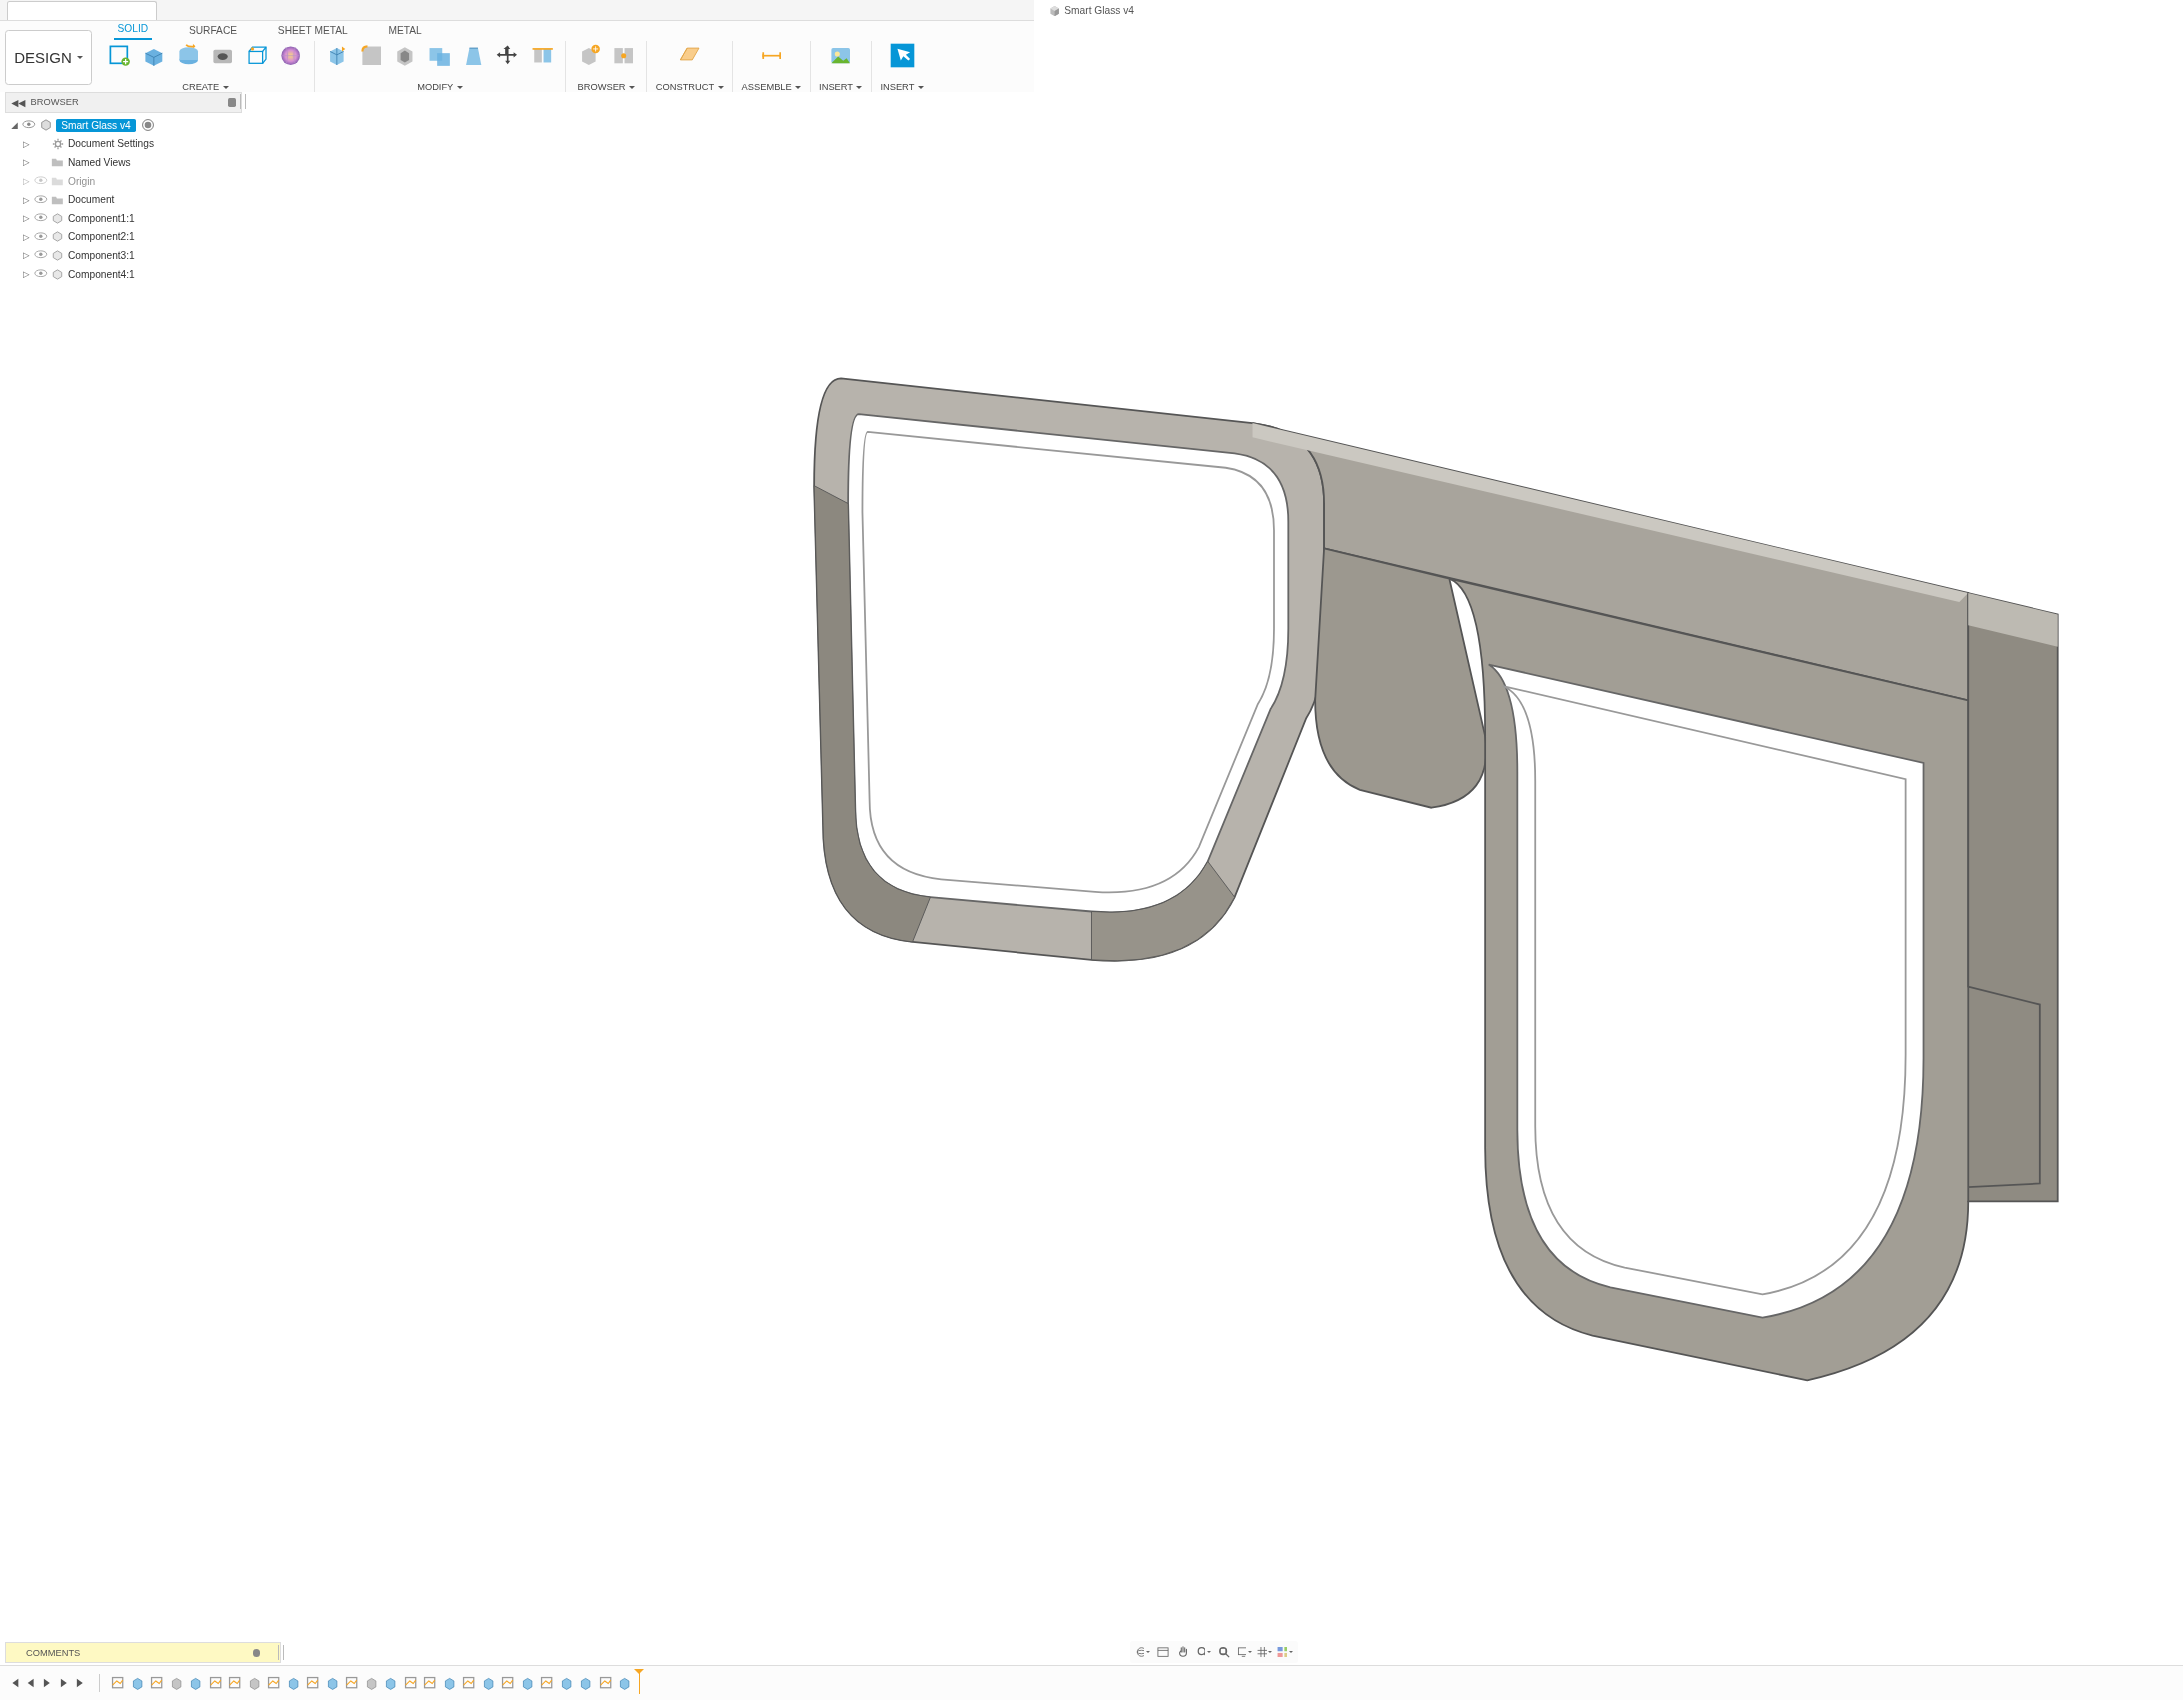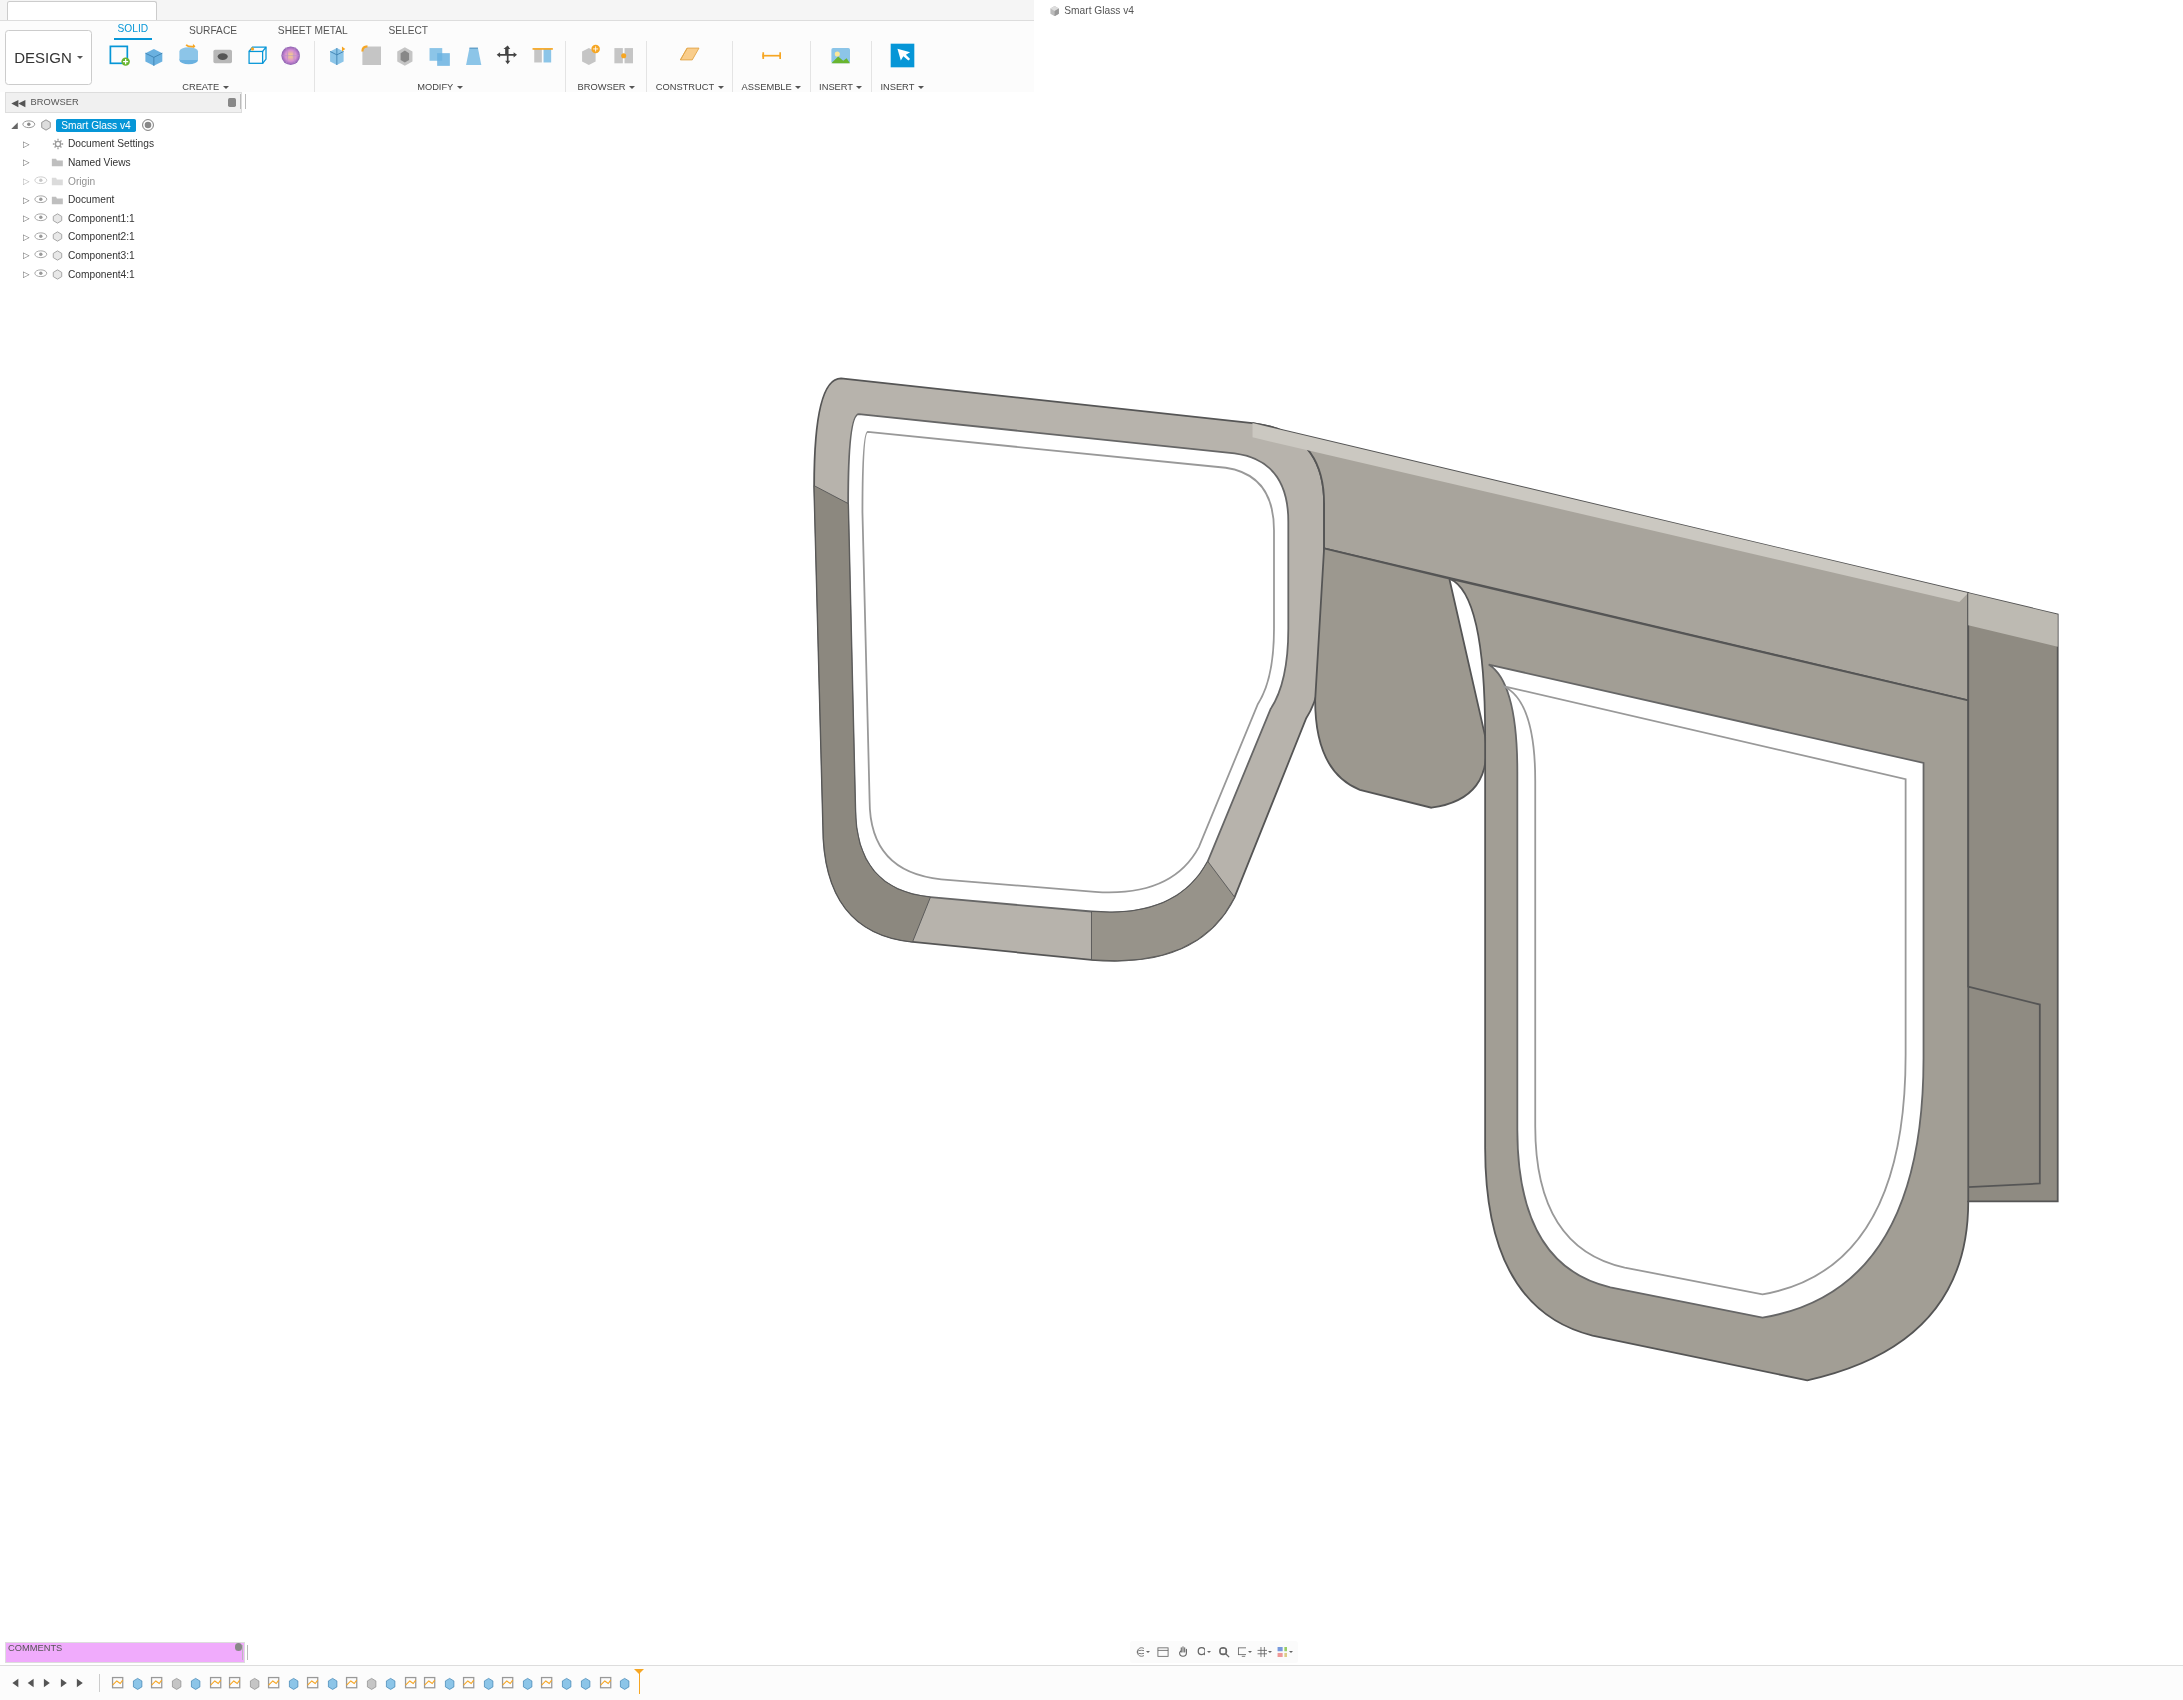--- a/index.html
+++ b/index.html
@@ -28,21 +28,21 @@
   .browser-hdr .coll{margin-left:auto;width:8.5px;height:8.5px;background:#888;border-radius:1.7px}
   .tree{padding:3.4px 0}
   .row{height:18.6px;display:flex;align-items:center;gap:3.4px;padding-left:5.1px;font-size:10.2px;color:#333}
   .row .arr{width:8.5px;text-align:center;color:#666;font-size:8.5px}
   .row .eye{width:13.6px;height:10.2px;color:#888}
   .row .ico{width:13.6px;height:12px;display:flex;align-items:center;justify-content:center;color:#888}
   .row.root .name{background:#0696D7;color:#fff;padding:0.8px 5.1px;border-radius:1.7px}
   .row.root .radio{width:10.2px;height:10.2px;border:1.7px solid #888;border-radius:50%;margin-left:2.5px;box-shadow:inset 0 0 0 1.7px #fff,inset 0 0 0 8.5px #888}
   .row.child{padding-left:17px}
   .canvas{position:absolute;inset:0;background:#fff}
-  .comments{position:absolute;bottom:37px;left:5.1px;width:234px;height:18.6px;background:#f0abfc;border:0.8px solid #ddd;display:flex;padding:0 2px;font-size:9.3px;color:#555}
+  .comments{position:absolute;bottom:37px;left:5.1px;width:234px;height:18.6px;background:#fef9c3;border:0.8px solid #ddd;display:flex;align-items:center;padding:0 20px;font-size:9.3px;color:#555}
   .comments .dot{margin-left:auto;width:7.6px;height:7.6px;background:#888;border-radius:50%}
   .viewbar{position:absolute;bottom:37px;left:50%;transform:translateX(38px);height:18.6px;display:flex;align-items:center;gap:5.1px;background:rgba(250,250,250,.8);padding:1.7px 5.1px;border-radius:2.5px}
   .viewbar .vb{width:15.3px;height:13.6px;color:#666;display:flex;align-items:center;justify-content:center}
   .viewbar .vb.dd2::after{content:"";border:2.5px solid transparent;border-top-color:#666;margin-left:1.7px;margin-top:1.7px}
   .timeline{position:absolute;bottom:0;left:0;right:0;height:34px;border-top:0.8px solid #ddd;background:#fcfcfc;display:flex;align-items:center;padding:0 6.8px;gap:3.4px}
   .tl-btn{width:13.6px;height:13.6px;display:flex;align-items:center;justify-content:center;color:#555}
   .tl-sep{width:0.8px;height:18.6px;background:#ccc;margin:0 6.8px}
   .tl-item{width:17px;height:17px;display:flex;align-items:center;justify-content:center}
   .tl-marker{width:1.7px;height:22px;background:#F6A623;margin-left:1.7px;position:relative}
   .tl-marker::before{content:"";position:absolute;top:-3.4px;left:-4.2px;border:5.1px solid transparent;border-top-color:#F6A623}
@@ -106,21 +106,21 @@
 
 <div class="ribbon">
   <div class="design-btn">
       <span>DESIGN</span>
     </div>
   <div class="tabs-col">
     <div class="tabs">
       <div class="tab active">SOLID</div>
       <div class="tab">SURFACE</div>
       <div class="tab">SHEET METAL</div>
-      <div class="tab">SELECT</div>
+      <div class="tab">METAL</div>
     </div>
     <div class="tools">
 
       <div class="grp">
         <div class="icons-row">
           <div class="bigicon">
               <svg width="25.4" height="25.4" viewBox="0 0 30 30">
                 <rect x="4" y="4" width="20" height="20" fill="none" stroke="#0696D7" stroke-width="2"></rect>
                 <circle cx="22" cy="22" r="5" fill="#69b52f"></circle>
                 <path d="M22 19v6M19 22h6" stroke="#fff" stroke-width="1.5"></path>

